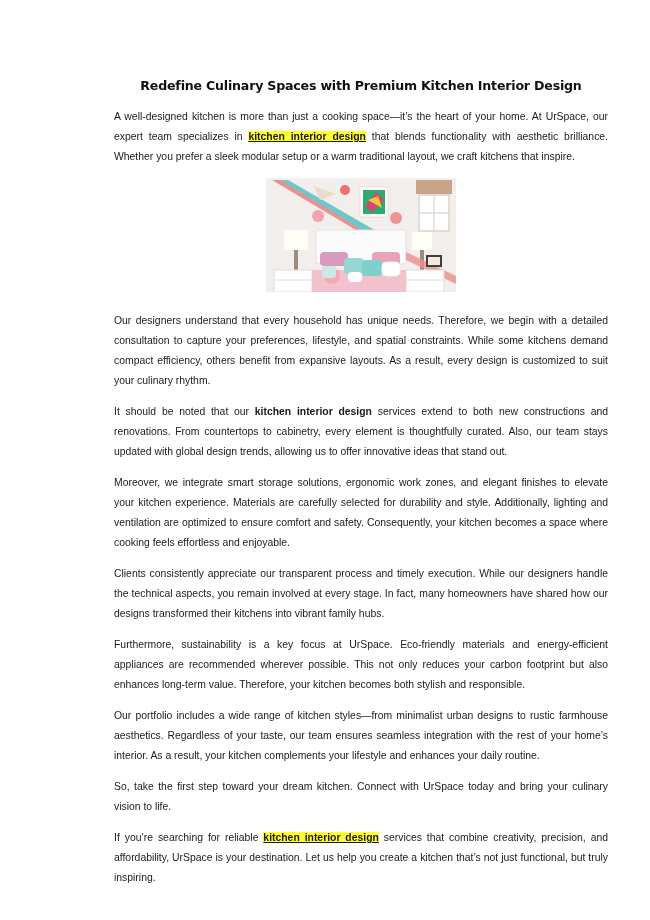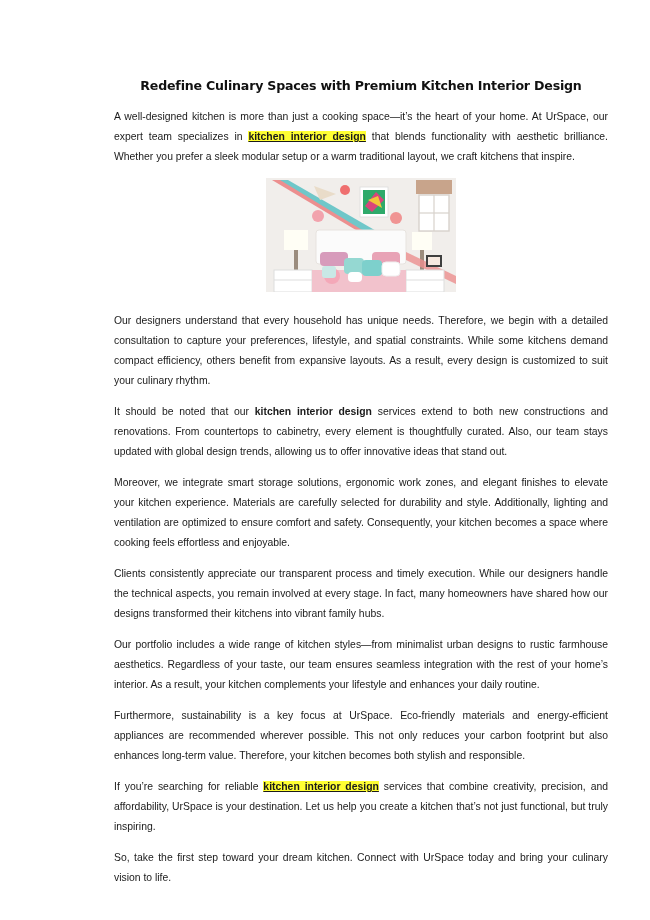--- a/index.html
+++ b/index.html
@@ -62,19 +62,19 @@
       <rect x="82" y="94" width="14" height="10" rx="4" fill="#ffffff"></rect>
     </svg>
   </div>
 
   <p>Our designers understand that every household has unique needs. Therefore, we begin with a detailed consultation to capture your preferences, lifestyle, and spatial constraints. While some kitchens demand compact efficiency, others benefit from expansive layouts. As a result, every design is customized to suit your culinary rhythm.</p>
   <p><span>It should be noted that our </span><span class="bold">kitchen interior design</span><span> services extend to both new constructions and renovations. From countertops to cabinetry, every element is thoughtfully curated. Also, our team stays updated with global design trends, allowing us to offer innovative ideas that stand out.</span></p>
 
   <p>Moreover, we integrate smart storage solutions, ergonomic work zones, and elegant finishes to elevate your kitchen experience. Materials are carefully selected for durability and style. Additionally, lighting and ventilation are optimized to ensure comfort and safety. Consequently, your kitchen becomes a space where cooking feels effortless and enjoyable.</p>
 
   <p>Clients consistently appreciate our transparent process and timely execution. While our designers handle the technical aspects, you remain involved at every stage. In fact, many homeowners have shared how our designs transformed their kitchens into vibrant family hubs.</p>
+  <p>Furthermore, sustainability is a key focus at UrSpace. Eco-friendly materials and energy-efficient appliances are recommended wherever possible. This not only reduces your carbon footprint but also enhances long-term value. Therefore, your kitchen becomes both stylish and responsible.</p>
   <p>Our portfolio includes a wide range of kitchen styles—from minimalist urban designs to rustic farmhouse aesthetics. Regardless of your taste, our team ensures seamless integration with the rest of your home’s interior. As a result, your kitchen complements your lifestyle and enhances your daily routine.</p>
-  <p>Furthermore, sustainability is a key focus at UrSpace. Eco-friendly materials and energy-efficient appliances are recommended wherever possible. This not only reduces your carbon footprint but also enhances long-term value. Therefore, your kitchen becomes both stylish and responsible.</p>
+
+  <p>So, take the first step toward your dream kitchen. Connect with UrSpace today and bring your culinary vision to life.</p>
 
   <p><span>If you’re searching for reliable </span><span class="hl">kitchen interior design</span><span> services that combine creativity, precision, and affordability, UrSpace is your destination. Let us help you create a kitchen that’s not just functional, but truly inspiring.</span></p>
-
-  <p>So, take the first step toward your dream kitchen. Connect with UrSpace today and bring your culinary vision to life.</p>
 </div>
 
 </body></html>

